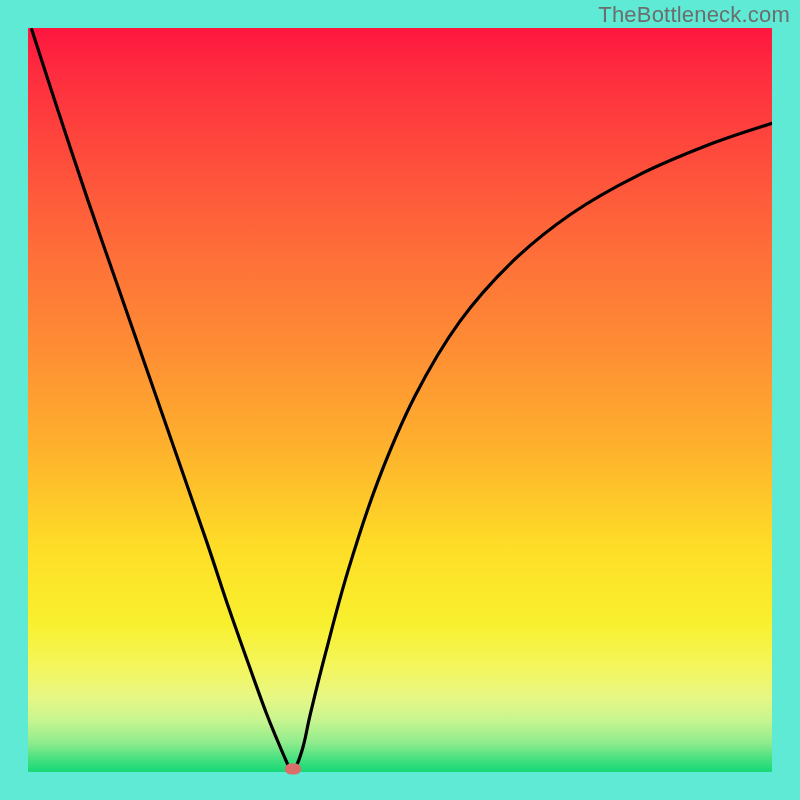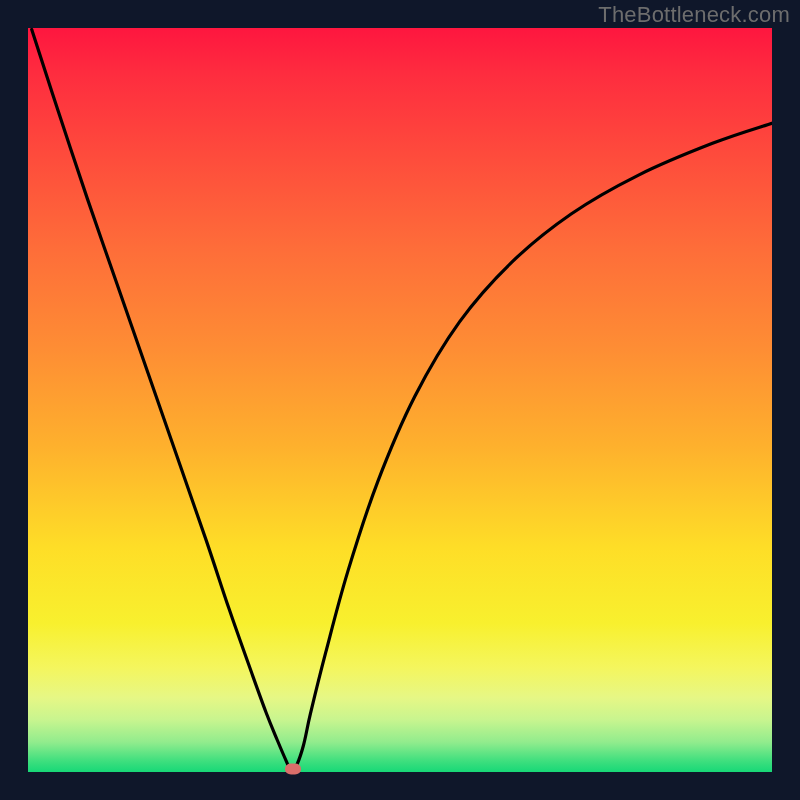--- a/index.html
+++ b/index.html
@@ -8,21 +8,21 @@
     width: 800px;
     height: 800px;
     background: #000;
     overflow: hidden;
     font-family: Arial, Helvetica, sans-serif;
   }
   .frame {
     position: absolute;
     left: 0; top: 0;
     width: 800px; height: 800px;
-    background: #0f172a;
+    background: #5eead4;
   }
   .watermark {
     position: absolute;
     top: 2px;
     right: 10px;
     color: #6d6d6d;
     font-size: 22px;
     font-weight: 400;
     letter-spacing: 0.2px;
     user-select: none;

